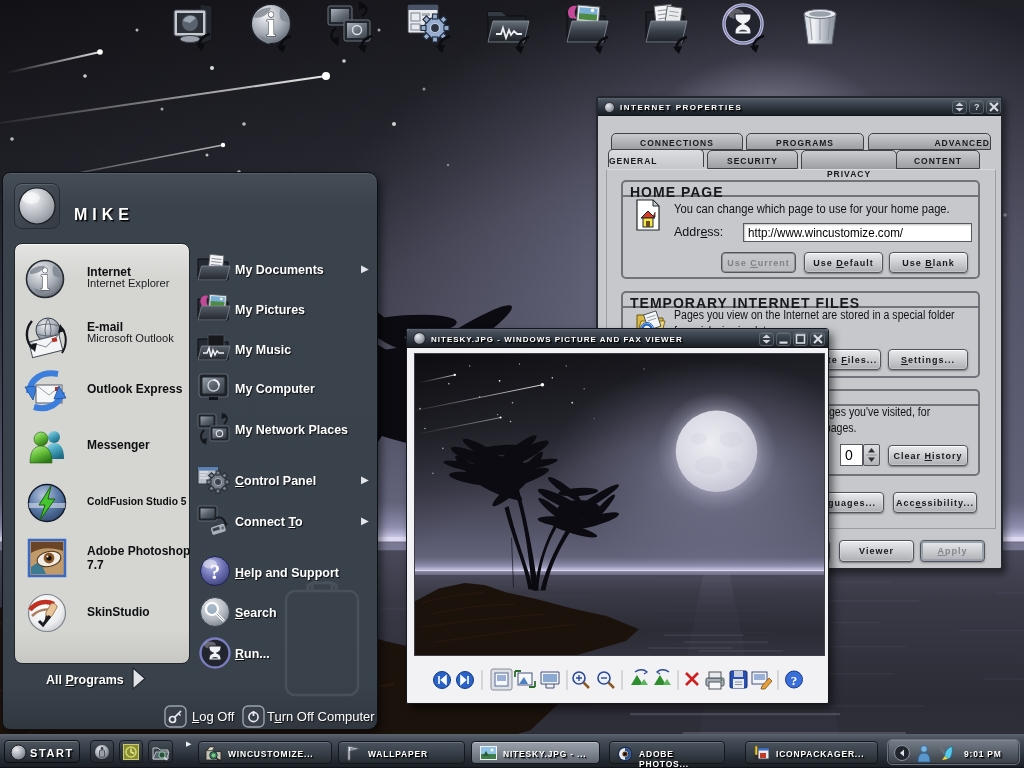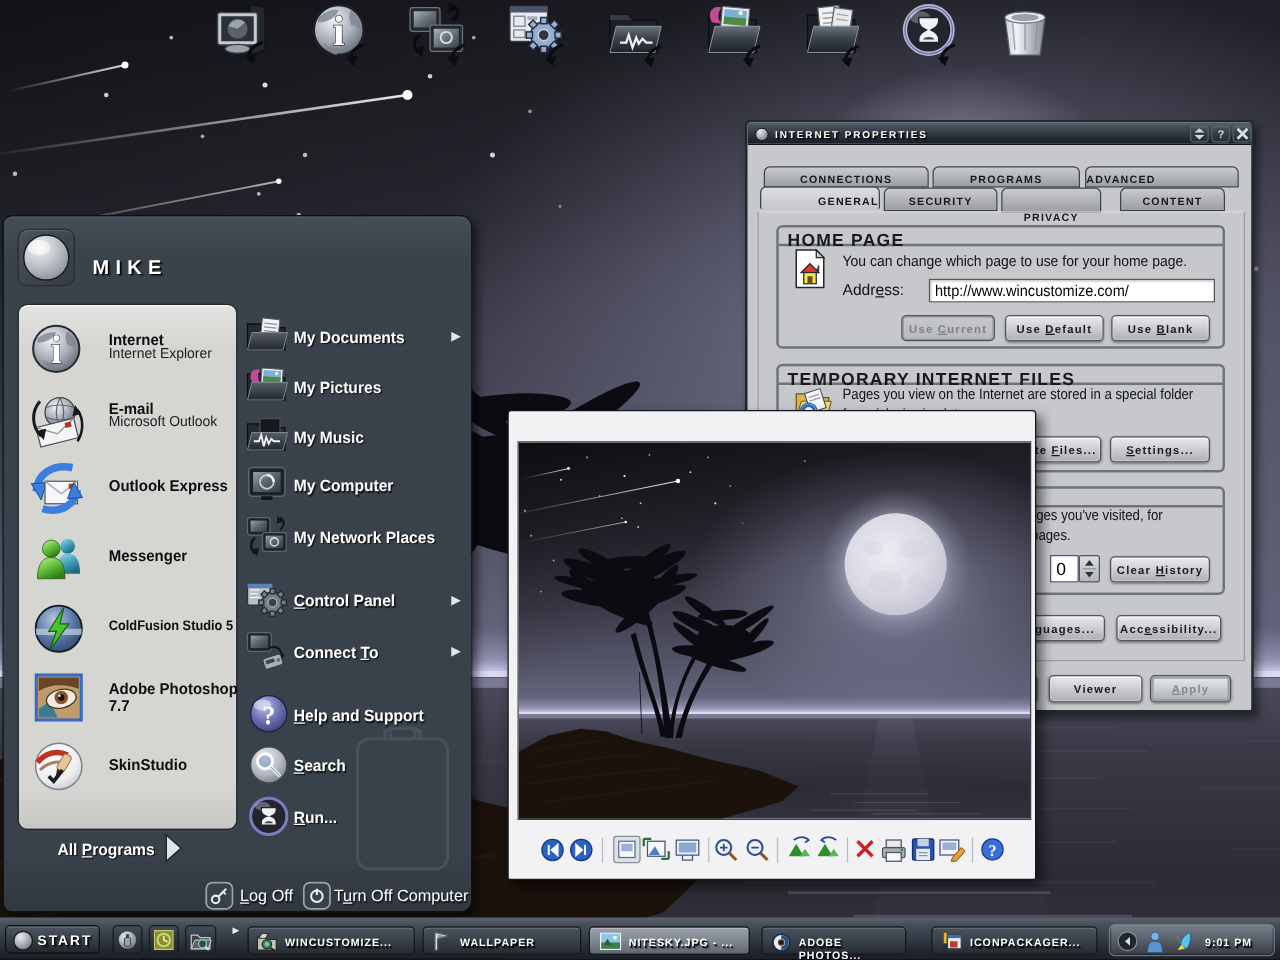--- a/index.html
+++ b/index.html
@@ -378,25 +378,25 @@
           <div class="abs px" style="left:4px;top:1px;color:#d2d6dc;font-size:9px">?</div>
         </div>
   <div class="titbtn" style="left:388px;top:2px">
           <svg width="13" height="12" style="position:absolute;left:0.5px;top:0">
             <path d="M 2,2 L 10,10 M 10,2 L 2,10" stroke="#d8dce2" stroke-width="2.2"></path>
           </svg>
         </div>
  </div>
  <div class="abs px" style="left:13px;top:35px;width:132px;height:17px;border-radius:5px 5px 0 0;border:1px solid #3e4348;background:linear-gradient(#c9cbce,#aeb0b4 60%,#9c9ea2);font-size:8.5px;color:#17191d;text-align:center;padding-top:4px">Connections</div>
  <div class="abs px" style="left:148px;top:35px;width:118px;height:17px;border-radius:5px 5px 0 0;border:1px solid #3e4348;background:linear-gradient(#c9cbce,#aeb0b4 60%,#9c9ea2);font-size:8.5px;color:#17191d;text-align:center;padding-top:4px">Programs</div>
- <div class="abs px" style="left:270px;top:35px;width:123px;height:17px;border-radius:5px 5px 0 0;border:1px solid #3e4348;background:linear-gradient(#c9cbce,#aeb0b4 60%,#9c9ea2);font-size:8.5px;color:#17191d;text-align:left;padding-top:4px">Advanced</div>
+ <div class="abs px" style="left:270px;top:35px;width:123px;height:17px;border-radius:5px 5px 0 0;border:1px solid #3e4348;background:linear-gradient(#c9cbce,#aeb0b4 60%,#9c9ea2);font-size:8.5px;color:#17191d;text-align:right;padding-top:4px">Advanced</div>
  <div class="abs px" style="left:109px;top:52px;width:91px;height:19px;border-radius:5px 5px 0 0;border:1px solid #3e4348;background:linear-gradient(#c9cbce,#aeb0b4 60%,#9c9ea2);font-size:8.5px;color:#17191d;text-align:center;padding-top:5px">Security</div>
- <div class="abs px" style="left:203px;top:52px;width:80px;height:19px;border-radius:5px 5px 0 0;border:1px solid #3e4348;background:linear-gradient(#c9cbce,#aeb0b4 60%,#9c9ea2);font-size:8.5px;color:#17191d;text-align:center;padding-top:18px">Privacy</div>
+ <div class="abs px" style="left:203px;top:52px;width:96px;height:19px;border-radius:5px 5px 0 0;border:1px solid #3e4348;background:linear-gradient(#c9cbce,#aeb0b4 60%,#9c9ea2);font-size:8.5px;color:#17191d;text-align:center;padding-top:18px">Privacy</div>
  <div class="abs px" style="left:298px;top:52px;width:84px;height:19px;border-radius:5px 5px 0 0;border:1px solid #3e4348;background:linear-gradient(#c9cbce,#aeb0b4 60%,#9c9ea2);font-size:8.5px;color:#17191d;text-align:center;padding-top:5px">Content</div>
- <div class="abs px" style="left:10px;top:51px;width:96px;height:18px;border-radius:5px 5px 0 0;border:1px solid #3e4348;border-bottom:none;background:linear-gradient(#dcdde0,#c6c8cb);font-size:8.5px;color:#17191d;text-align:right;padding-top:6px">General</div>
+ <div class="abs px" style="left:10px;top:51px;width:96px;height:18px;border-radius:5px 5px 0 0;border:1px solid #3e4348;border-bottom:none;background:linear-gradient(#dcdde0,#c6c8cb);font-size:8.5px;color:#17191d;text-align:left;padding-top:6px">General</div>
  <div class="abs" style="left:8px;top:71px;width:390px;height:360px;border:1px solid #9a9ea3;border-top:1px solid #d8dadc"></div>
  <div class="grp" style="left:23px;top:82px;width:359px;height:99px">
   <div class="grplab px" style="left:7px;top:2px">Home Page</div>
   <svg class="abs" style="left:10px;top:16px" width="32" height="34">
           <path d="M 4,2 L 20,2 L 26,8 L 26,32 L 4,32 Z" fill="#ffffff" stroke="#23282e" stroke-width="1.2"></path>
           <path d="M 20,2 L 20,8 L 26,8 Z" fill="#c8ccd2" stroke="#23282e" stroke-width="1"></path>
           <path d="M 22,14 L 22,19 L 19,19" fill="#b23228" stroke="#23282e" stroke-width="0.8"></path>
           <path d="M 8,20 L 15,13 L 22,20 Z" fill="#d83c28" stroke="#23282e" stroke-width="1"></path>
           <rect x="10" y="20" width="10" height="9" fill="#f2e648" stroke="#23282e" stroke-width="1"></rect>
           <rect x="13" y="23" width="4" height="6" fill="#6a4c14"></rect>
@@ -479,20 +479,46 @@
         <span>OK</span>
       </div>
  <div class="btn" style="left:241px;top:442px;width:75px;height:22px">
         <span>Viewer</span>
       </div>
  <div class="btn" style="left:322px;top:442px;width:65px;height:22px;box-shadow:inset 0 0 0 2px #9aa2ae,0 1px 2px rgba(0,0,0,.3);color:#84888d">
         <span><u>A</u>pply</span>
       </div>
 </div>
 <div class="abs" style="left:406px;top:328px;width:423px;height:376px;z-index:20;background:#f2f2f4;border:1px solid #14181e;border-radius:3px 3px 2px 2px;box-shadow:4px 5px 9px rgba(0,0,0,.55)">
+ <div class="abs tbar" style="left:0;top:0;width:421px;height:19px;border-radius:2px 2px 0 0">
+  <svg class="abs" style="left:6px;top:3px" width="13" height="13">
+          <circle cx="6.5" cy="6.5" r="5.8" fill="url(#sb)" stroke="#14181c" stroke-width="0.8"></circle>
+        </svg>
+  <div class="abs px pxw" style="left:24px;top:6px;font-size:8px;letter-spacing:1px">Nitesky.jpg - Windows Picture and Fax Viewer</div>
+  <div class="titbtn" style="left:352px;top:2.5px">
+          <svg width="13" height="12" style="position:absolute;left:0;top:0">
+            <path d="M 6.5,1.5 L 10.5,5 L 2.5,5 Z M 6.5,10.5 L 10.5,7 L 2.5,7 Z" fill="#d2d6dc"></path>
+          </svg>
+        </div>
+  <div class="titbtn" style="left:369px;top:2.5px">
+          <svg width="13" height="12" style="position:absolute;left:0;top:0">
+            <rect x="2.5" y="8.5" width="8" height="2.2" fill="#d8dce2"></rect>
+          </svg>
+        </div>
+  <div class="titbtn" style="left:386px;top:2.5px">
+          <svg width="13" height="12" style="position:absolute;left:0;top:0">
+            <rect x="2.5" y="2" width="8" height="8" fill="none" stroke="#d8dce2" stroke-width="1.6"></rect>
+          </svg>
+        </div>
+  <div class="titbtn" style="left:403px;top:2.5px">
+          <svg width="13" height="12" style="position:absolute;left:0.5px;top:0">
+            <path d="M 2,2 L 10,10 M 10,2 L 2,10" stroke="#d8dce2" stroke-width="2.2"></path>
+          </svg>
+        </div>
+ </div>
  <svg class="abs" style="left:7px;top:24px;border:1px solid #3c4046" width="411" height="303" viewBox="0 0 411 303" preserveAspectRatio="none">
         <use href="#scene"></use>
         <use href="#stars411"></use>
       </svg>
  <svg class="abs" style="left:0;top:334px" width="421" height="34">
   <circle cx="35" cy="17" r="8.5" fill="#2a62c8"></circle>
         <circle cx="35" cy="17" r="8.5" fill="none" stroke="#123a80"></circle>
         <path d="M 32,13 L 32,21 M 39,13 L 34.5,17 L 39,21 Z" stroke="#fff" stroke-width="1.6" fill="#fff"></path>
   <circle cx="58" cy="17" r="8.5" fill="#2a62c8"></circle>
         <circle cx="58" cy="17" r="8.5" fill="none" stroke="#123a80"></circle>

